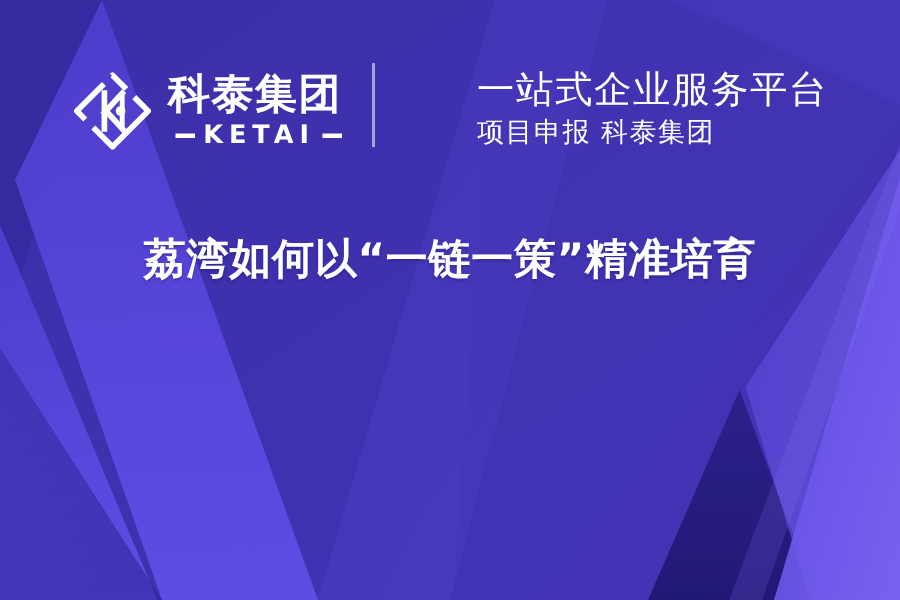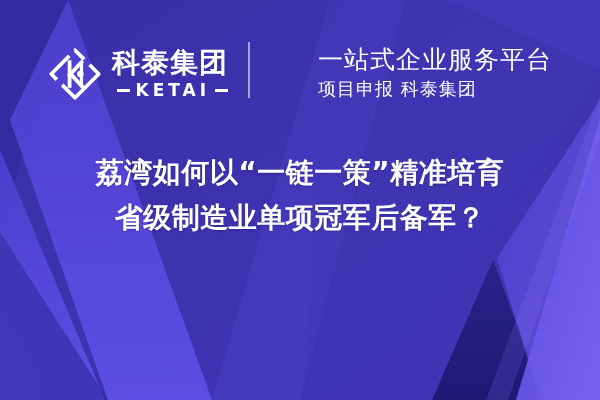--- a/index.html
+++ b/index.html
@@ -240,16 +240,15 @@
 
     <div id="tagline-block">
       <div id="tagline-main">一站式企业服务平台</div>
       <div id="tagline-sub">项目申报 科泰集团</div>
     </div>
 
   </div>
 
   <div id="headline">
     <div class="headline-line">荔湾如何以“一链一策”精准培育</div>
-    <div class="headline-line">省级制造业单项冠军后备军？</div>
   </div>
 
 </div>
 
 </body></html>

